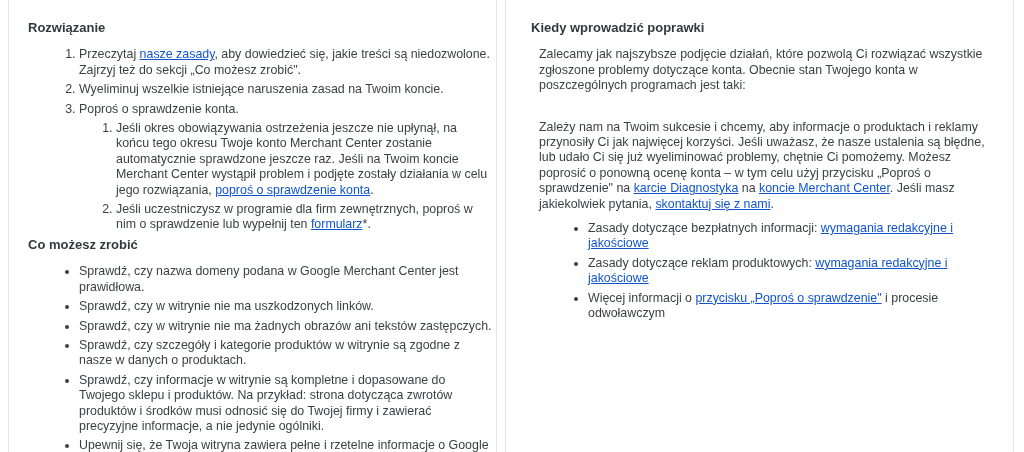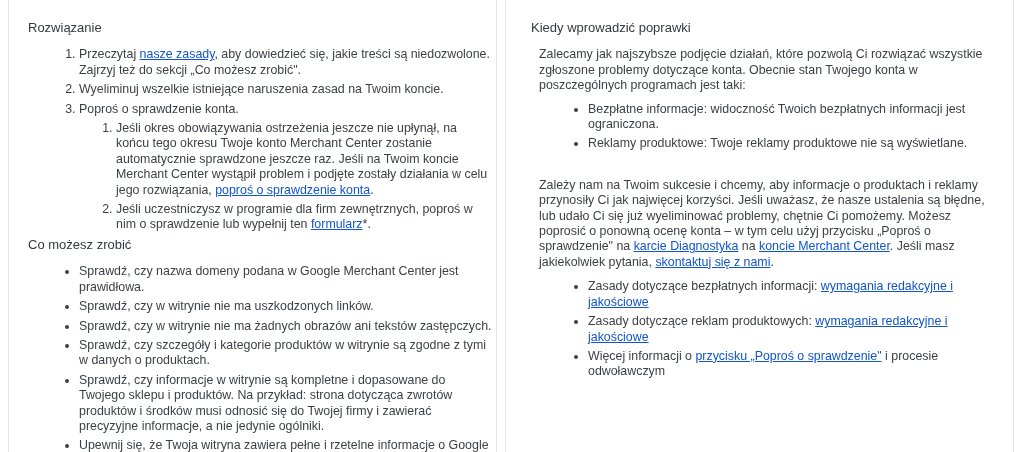--- a/index.html
+++ b/index.html
@@ -19,21 +19,21 @@
     background: #ffffff;
     border: 1px solid #e2e4e7;
     box-sizing: border-box;
   }
   .panel-left  { left: 8px;   width: 489px; padding: 29px 0 0 19px; }
   .panel-right { left: 505px; width: 509px; padding: 29px 16px 0 25px; }
 
   h3 {
     margin: 0;
     font-size: 13px;
-    font-weight: normal;
+    font-weight: bold;
     color: #34383d;
     line-height: 15.4px;
   }
   .heading-gap { }
 
   p { margin: 8px; }
   ol, ul { margin: 12px 0 0 0; padding: 0 0 0 47px; }
   ol.substeps { margin: 0; padding-left: 33px; }
   li { margin: 4px; padding: 0; }
 
@@ -62,36 +62,32 @@
       </ol>
     </li>
   </ol>
 
   <h3 class="heading-gap">Co możesz zrobić</h3>
 
   <ul class="tips">
     <li>Sprawdź, czy nazwa domeny podana w Google Merchant Center jest prawidłowa.</li>
     <li>Sprawdź, czy w witrynie nie ma uszkodzonych linków.</li>
     <li>Sprawdź, czy w witrynie nie ma żadnych obrazów ani tekstów zastępczych.</li>
-    <li>Sprawdź, czy szczegóły i kategorie produktów w witrynie są zgodne z tymi w danych o produktach.</li>
+    <li>Sprawdź, czy szczegóły i kategorie produktów w witrynie są zgodne z nasze w danych o produktach.</li>
     <li>Sprawdź, czy informacje w witrynie są kompletne i dopasowane do Twojego sklepu i produktów. Na przykład: strona dotycząca zwrotów produktów i środków musi odnosić się do Twojej firmy i zawierać precyzyjne informacje, a nie jedynie ogólniki.</li>
     <li>Upewnij się, że Twoja witryna zawiera pełne i rzetelne informacje o Google firmie.</li>
     <li>Sprawdź, czy w witrynie podany jest zweryfikowany numer telefonu i adres firmy.</li>
   </ul>
 </section>
 
 <section class="panel panel-right">
   <h3>Kiedy wprowadzić poprawki</h3>
 
   <p class="intro">Zalecamy jak najszybsze podjęcie działań, które pozwolą Ci rozwiązać wszystkie zgłoszone problemy dotyczące konta. Obecnie stan Twojego konta w poszczególnych programach jest taki:</p>
 
-  <ul class="statuses">
-    <li>Bezpłatne informacje: widoczność Twoich bezpłatnych informacji jest ograniczona.</li>
-    <li>Reklamy produktowe: Twoje reklamy produktowe nie są wyświetlane.</li>
-  </ul>
 
   <p class="body-para">Zależy nam na Twoim sukcesie i chcemy, aby informacje o produktach i reklamy przynosiły Ci jak najwięcej korzyści. Jeśli uważasz, że nasze ustalenia są błędne, lub udało Ci się już wyeliminować problemy, chętnie Ci pomożemy. Możesz poprosić o ponowną ocenę konta – w tym celu użyj przycisku „Poproś o sprawdzenie" na <a href="#">karcie Diagnostyka</a> na <a href="#">koncie Merchant Center</a>. Jeśli masz jakiekolwiek pytania, <a href="#">skontaktuj się z nami</a>.</p>
 
 
 
   <ul class="related">
     <li>Zasady dotyczące bezpłatnych informacji: <a href="#">wymagania redakcyjne i jakościowe</a></li>
     <li>Zasady dotyczące reklam produktowych: <a href="#">wymagania redakcyjne i jakościowe</a></li>
     <li>Więcej informacji o <a href="#">przycisku „Poproś o sprawdzenie"</a> i procesie odwoławczym</li>
   </ul>

